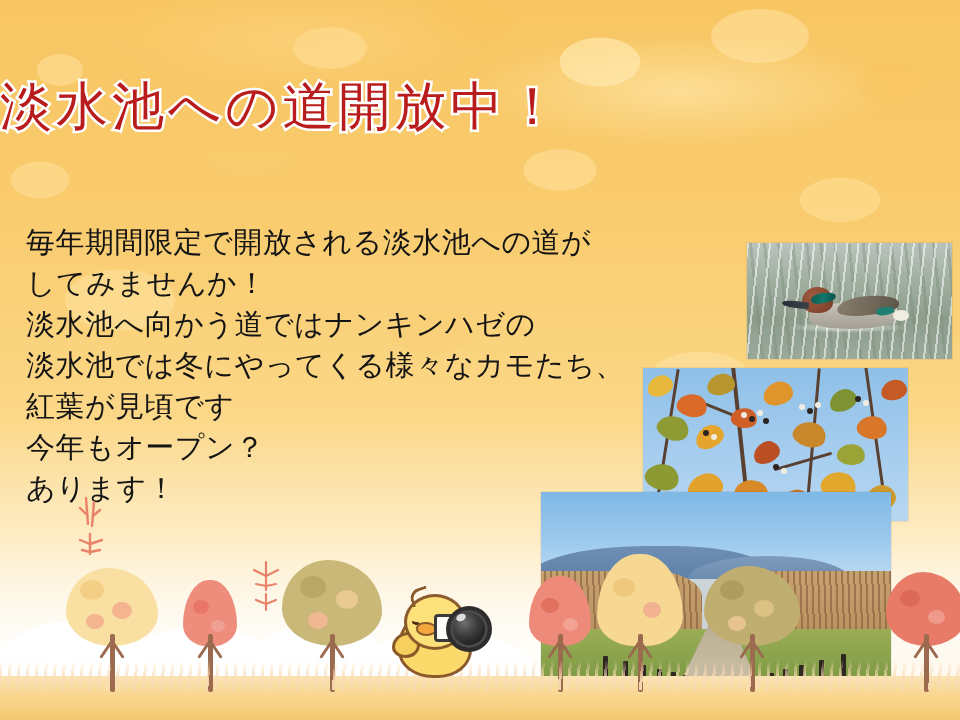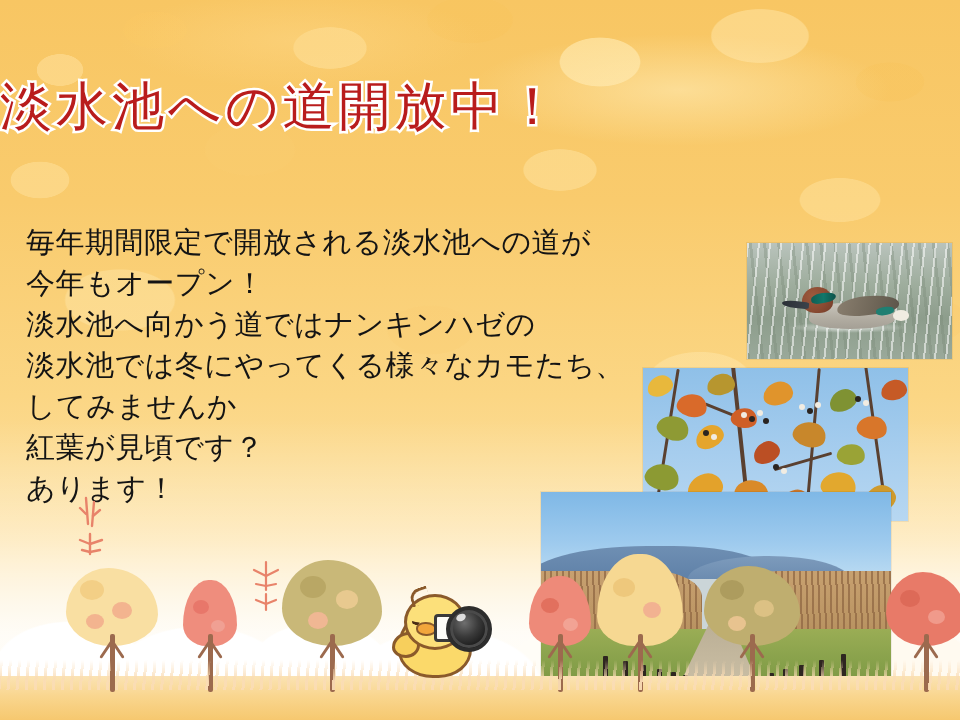--- a/index.html
+++ b/index.html
@@ -403,25 +403,25 @@
 
   <div class="bg-base"></div>
   <div class="bg-blotches"></div>
   <div class="bg-wash-top"></div>
   <div class="clouds"></div>
 
   <div class="headline">淡水池への道開放中！</div>
 
   <div class="body-copy">
     <div class="line">毎年期間限定で開放される淡水池への道が</div>
-    <div class="line">今年もオープン！</div>
+    <div class="line">してみませんか！</div>
     <div class="line">淡水池へ向かう道ではナンキンハゼの</div>
     <div class="line">淡水池では冬にやってくる様々なカモたち、</div>
-    <div class="line">してみませんか</div>
-    <div class="line">紅葉が見頃です？</div>
+    <div class="line">紅葉が見頃です</div>
+    <div class="line">今年もオープン？</div>
     <div class="line">あります！</div>
   </div>
 
   <div class="photo" style="left:747px; top:243px; width:205px; height:116px;">
     <div class="scene">
       <div class="duck-water"></div>
       <div class="duck-wake"></div>
       <div class="duck-body"></div>
       <div class="duck-back"></div>
       <div class="duck-speculum"></div>

